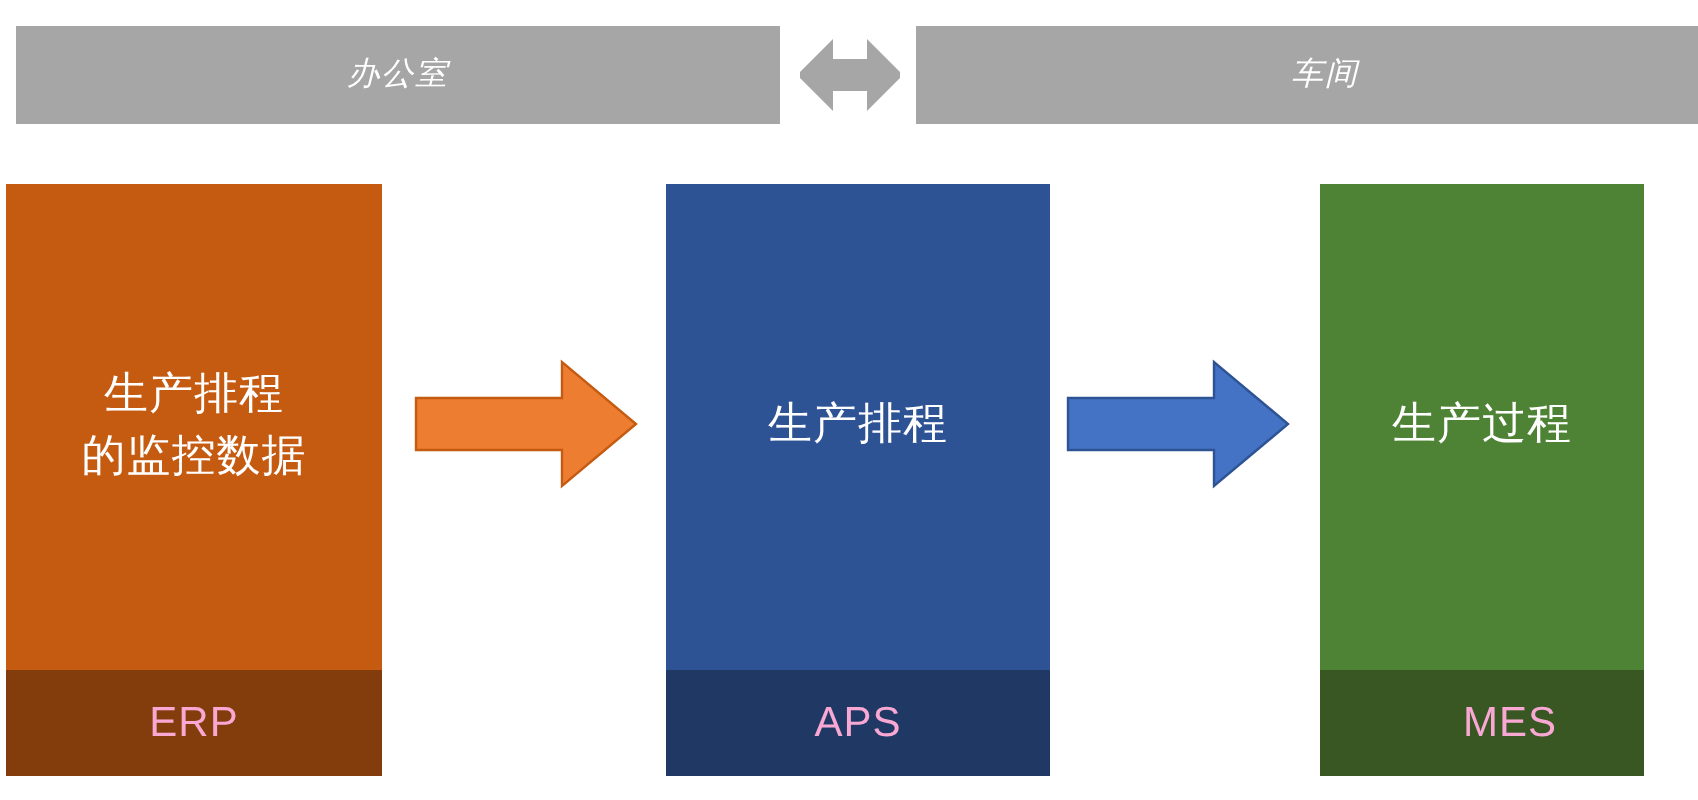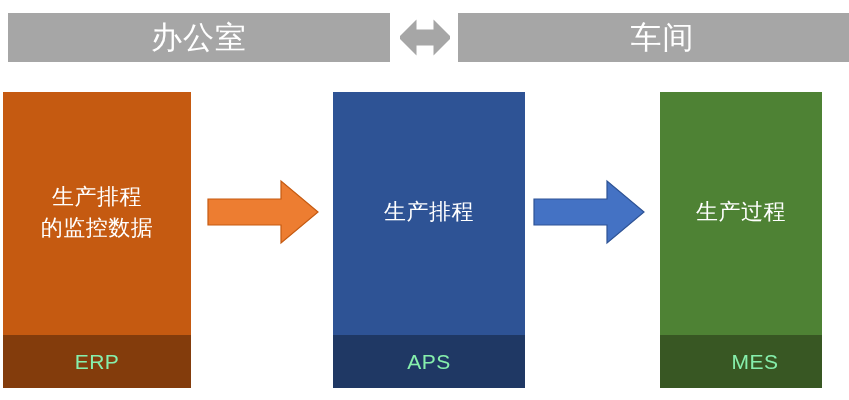--- a/index.html
+++ b/index.html
@@ -15,23 +15,24 @@
     font-family: "Liberation Sans", "DejaVu Sans", sans-serif;
   }
 
   .zone-bar {
     position: absolute;
     background: #A6A6A6;
     display: flex;
     align-items: center;
     justify-content: center;
     color: #FFFFFF;
-    font-size: 31px;
+    font-size: 16px;
     letter-spacing: 1px;
     line-height: 1;
+    font-style: italic;
   }
   .zone-bar-left  { left: 8px;   top: 13px; width: 382px; height: 49px; }
   .zone-bar-right { left: 458px; top: 13px; width: 409px; height: 49px; }
 
   .bidir-arrow {
     position: absolute;
     left: 400px;
     top: 9px;
     width: 50px;
     height: 57px;
@@ -56,21 +57,21 @@
     line-height: 1.38;
     letter-spacing: 0.5px;
     padding-bottom: 2px;
   }
   .sys-body .line { display: block; white-space: nowrap; }
   .sys-footer {
     flex: 0 0 53px;
     display: flex;
     align-items: center;
     justify-content: center;
-    color: #86efac;
+    color: #f9a8d4;
     font-size: 21px;
     letter-spacing: 0.5px;
   }
 
   .box-erp { left: 3px;   width: 188px; }
   .box-erp .sys-body   { background: #C55A11; }
   .box-erp .sys-footer { background: #833C0C; }
 
   .box-aps { left: 333px; width: 192px; border-radius: 11px; }
   .box-aps .sys-body   { background: #2E5395; }

